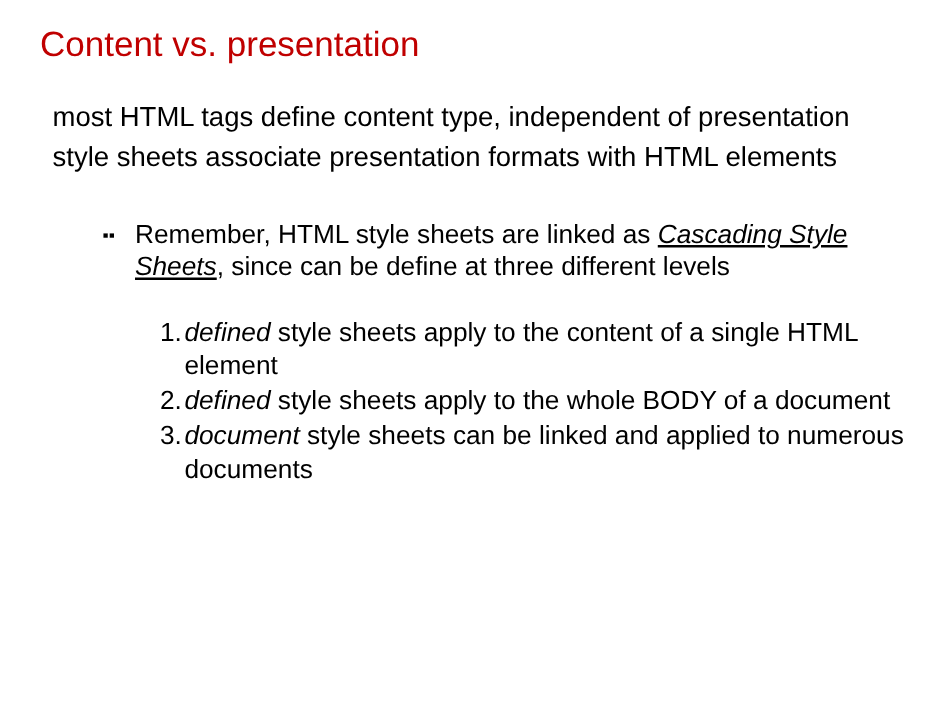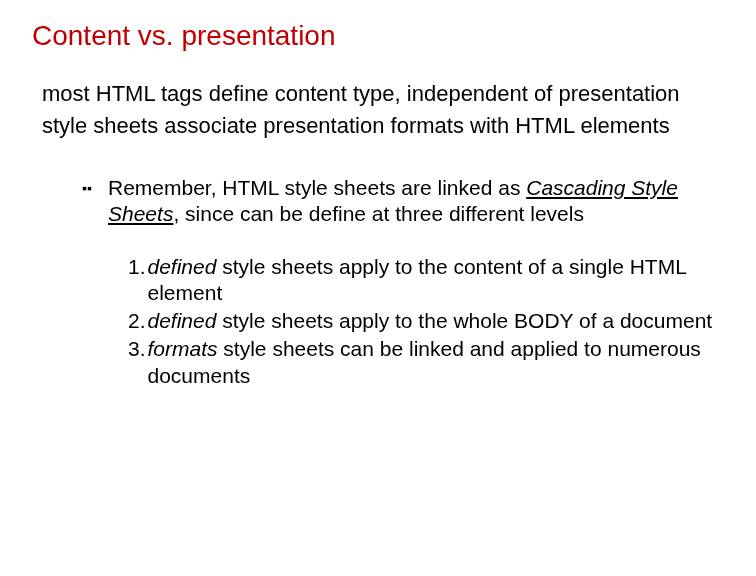--- a/index.html
+++ b/index.html
@@ -101,17 +101,17 @@
     <div class="numitem">
       <span class="numlabel">1.</span>
       <span class="numtext"><span class="italic">defined</span><span> style sheets apply to the content of a single HTML element</span></span>
     </div>
     <div class="numitem">
       <span class="numlabel">2.</span>
       <span class="numtext"><span class="italic">defined</span><span> style sheets apply to the whole BODY of a document</span></span>
     </div>
     <div class="numitem">
       <span class="numlabel">3.</span>
-      <span class="numtext"><span class="italic">formats</span><span> style sheets can be linked and applied to numerous documents</span></span>
+      <span class="numtext"><span class="italic">document</span><span> style sheets can be linked and applied to numerous documents</span></span>
     </div>
   </div>
 
 </div>
 
 </body></html>

